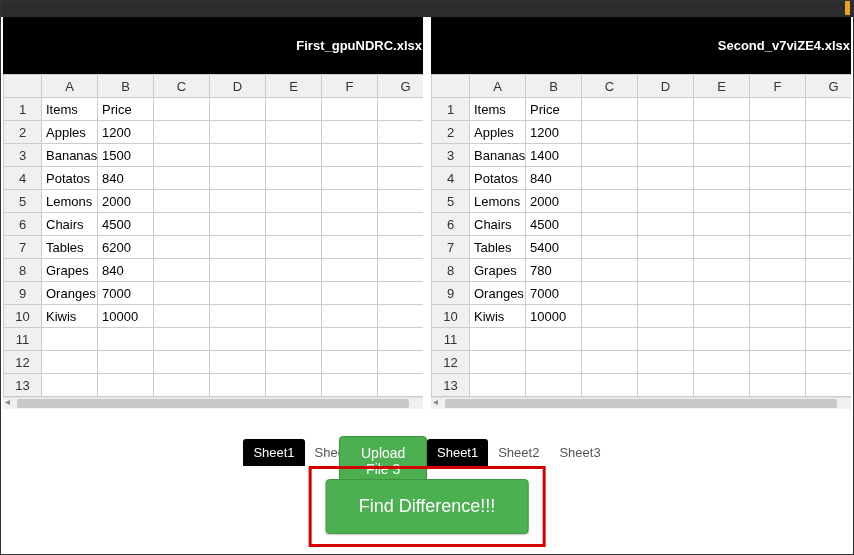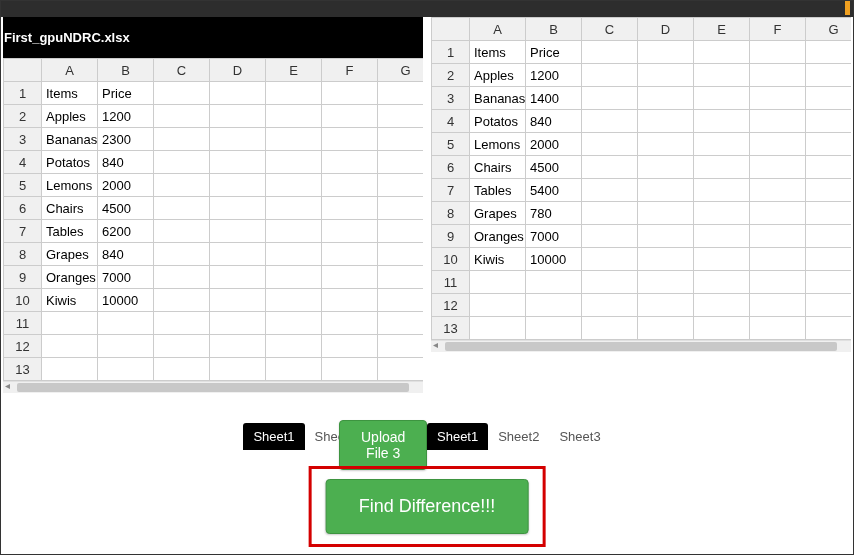--- a/index.html
+++ b/index.html
@@ -34,22 +34,22 @@
     }
     .workbook {
       flex: 1;
       min-width: 0;
     }
     .wb-title {
       background: #000;
       color: #fff;
       font-weight: bold;
       font-size: 13px;
-      text-align: left;
-      padding: 12px 0;
+      text-align: right;
+      padding: 20px 0;
       border: 1px solid #000;
     }
     .grid-wrap {
       overflow-x: hidden;
       position: relative;
     }
     table.sheet {
       border-collapse: collapse;
       table-layout: fixed;
       width: 100%;
@@ -212,21 +212,21 @@
               <td>1200</td>
               <td></td>
               <td></td>
               <td></td>
               <td></td>
               <td></td>
             </tr>
             <tr>
               <td class="rowhead">3</td>
               <td>Bananas</td>
-              <td>2300</td>
+              <td>1500</td>
               <td></td>
               <td></td>
               <td></td>
               <td></td>
               <td></td>
             </tr>
             <tr>
               <td class="rowhead">4</td>
               <td>Potatos</td>
               <td>840</td>
@@ -328,20 +328,21 @@
             </tr>
           </tbody>
       </table>
       <div class="hscroll">
           <div class="thumb"></div>
         </div>
     </div>
   </div>
 
   <div class="workbook">
+    <div class="wb-title">Second_v7viZE4.xlsx</div>
     <div class="grid-wrap">
       <table class="sheet">
         <colgroup>
           <col class="rownum">
             <col class="c">
             <col class="c">
             <col class="c">
             <col class="c">
             <col class="c">
             <col class="c">

